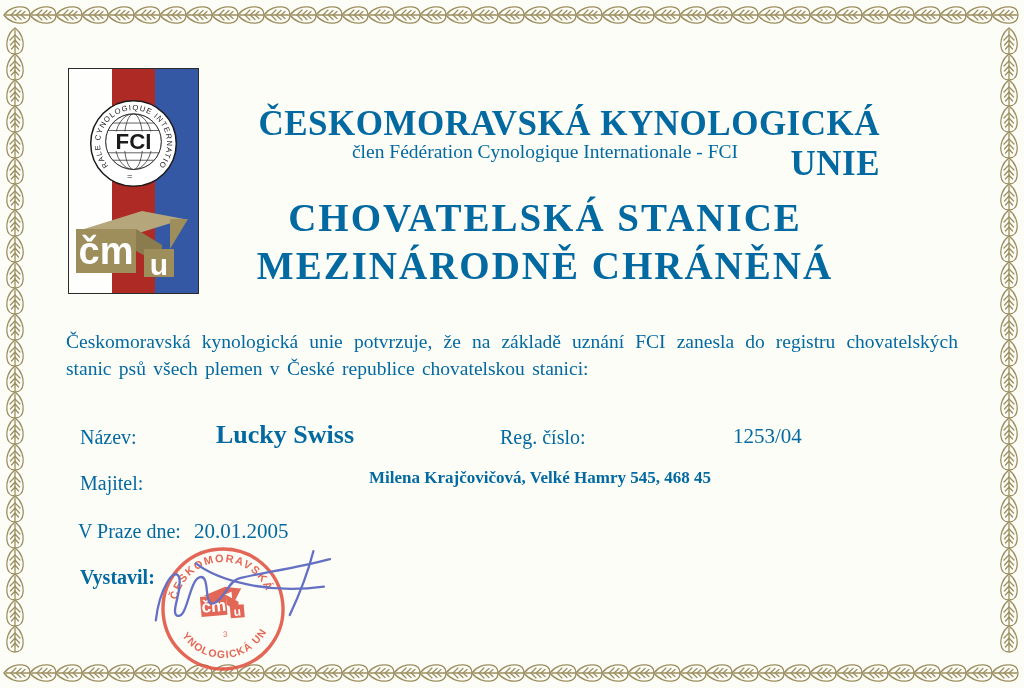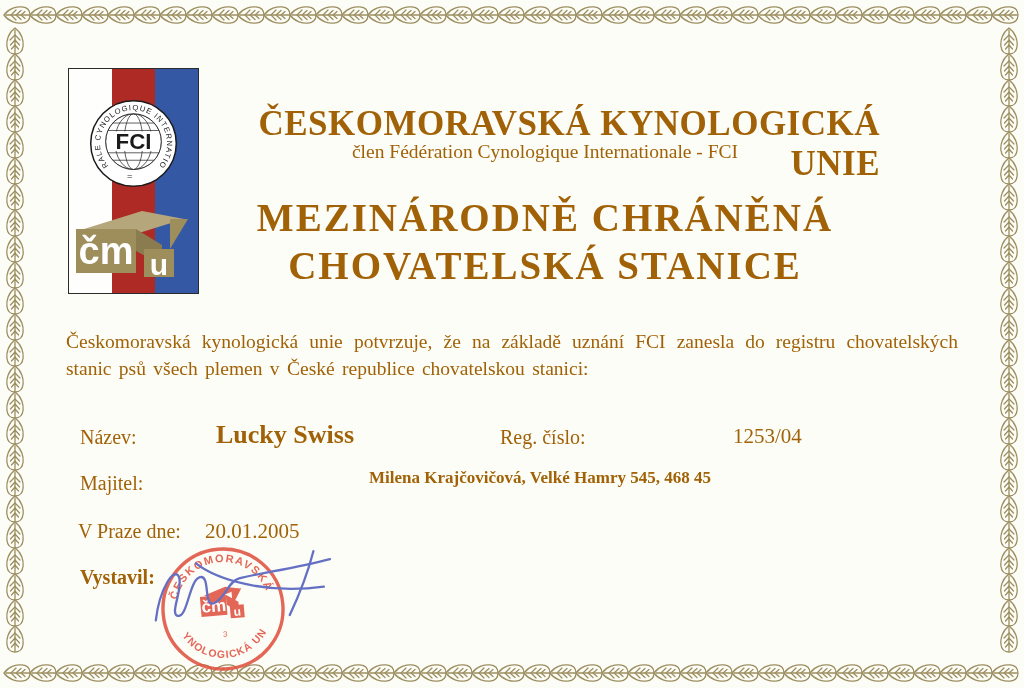--- a/index.html
+++ b/index.html
@@ -2,21 +2,21 @@
 <html><head>
 <meta charset="utf-8">
 <style>
   html,body{margin:0;padding:0;background:#e8e8e4;}
   .page{
     position:relative;
     width:1024px;height:688px;
     margin:0 auto;
     background:#fdfdf8;
     font-family:"Liberation Serif", serif;
-    color:#a16207;
+    color:#0369a1;
     overflow:hidden;
     box-shadow:0 0 4px rgba(0,0,0,.25);
   }
   .abs{position:absolute;}
   #border-svg{position:absolute;left:0;top:0;width:1024px;height:688px;pointer-events:none;}
 
   
   .logo{
     position:absolute;left:68px;top:68px;width:129px;height:224px;
     border:1.5px solid #2b2b2b;display:flex;
@@ -54,21 +54,21 @@
   .value-md{font-size:21px;font-weight:normal;}
   .value-reg{font-size:21px;}
 
   .row-name-label{left:80px;top:426px;}
   .row-name-value{left:216px;top:420px;}
   .row-reg-label{left:500px;top:426px;}
   .row-reg-value{left:733px;top:424px;}
   .row-owner-label{left:80px;top:472px;}
   .row-owner-value{left:230px;top:468px;width:620px;text-align:center;font-size:17px;font-weight:bold;}
   .row-date-label{left:78px;top:520px;}
-  .row-date-value{left:205px;top:519px;}
+  .row-date-value{left:194px;top:519px;}
   .row-issuer-label{left:80px;top:566px;}
 
   .stamp{position:absolute;left:158px;top:544px;width:130px;height:130px;opacity:.88;transform:rotate(-5deg);}
   .signature{position:absolute;left:146px;top:550px;width:200px;height:82px;transform:rotate(-4deg);}
 </style>
 </head>
 <body>
 
 <div class="page">
 
@@ -250,22 +250,22 @@
       <polygon points="66,22 92,38 92,58 66,44" fill="#8a7c4e"></polygon>
       <rect x="74" y="42" width="30" height="28" fill="#9d8e5c"></rect>
       <text x="36" y="57" text-anchor="middle" font-family="Liberation Sans, sans-serif" font-size="38" font-weight="bold" fill="#ffffff">čm</text>
       <text x="89" y="68" text-anchor="middle" font-family="Liberation Sans, sans-serif" font-size="30" font-weight="bold" fill="#ffffff">u</text>
     </svg>
   </div>
 
   <div class="org-name">ČESKOMORAVSKÁ KYNOLOGICKÁ UNIE</div>
   <div class="membership">člen Fédération Cynologique Internationale - FCI</div>
   <div class="main-title">
+    <div>CHOVATELSKÁ STANICE</div>
     <div>MEZINÁRODNĚ CHRÁNĚNÁ</div>
-    <div>CHOVATELSKÁ STANICE</div>
   </div>
 
   <p class="statement">Českomoravská kynologická unie potvrzuje, že na základě uznání FCI zanesla do registru chovatelských stanic psů všech plemen v České republice chovatelskou stanici:</p>
 
   <div class="abs label row-name-label">Název:</div>
   <div class="abs value-lg row-name-value">Lucky Swiss</div>
   <div class="abs label row-reg-label">Reg. číslo:</div>
   <div class="abs value-md row-reg-value">1253/04</div>
 
   <div class="abs label row-owner-label">Majitel:</div>

